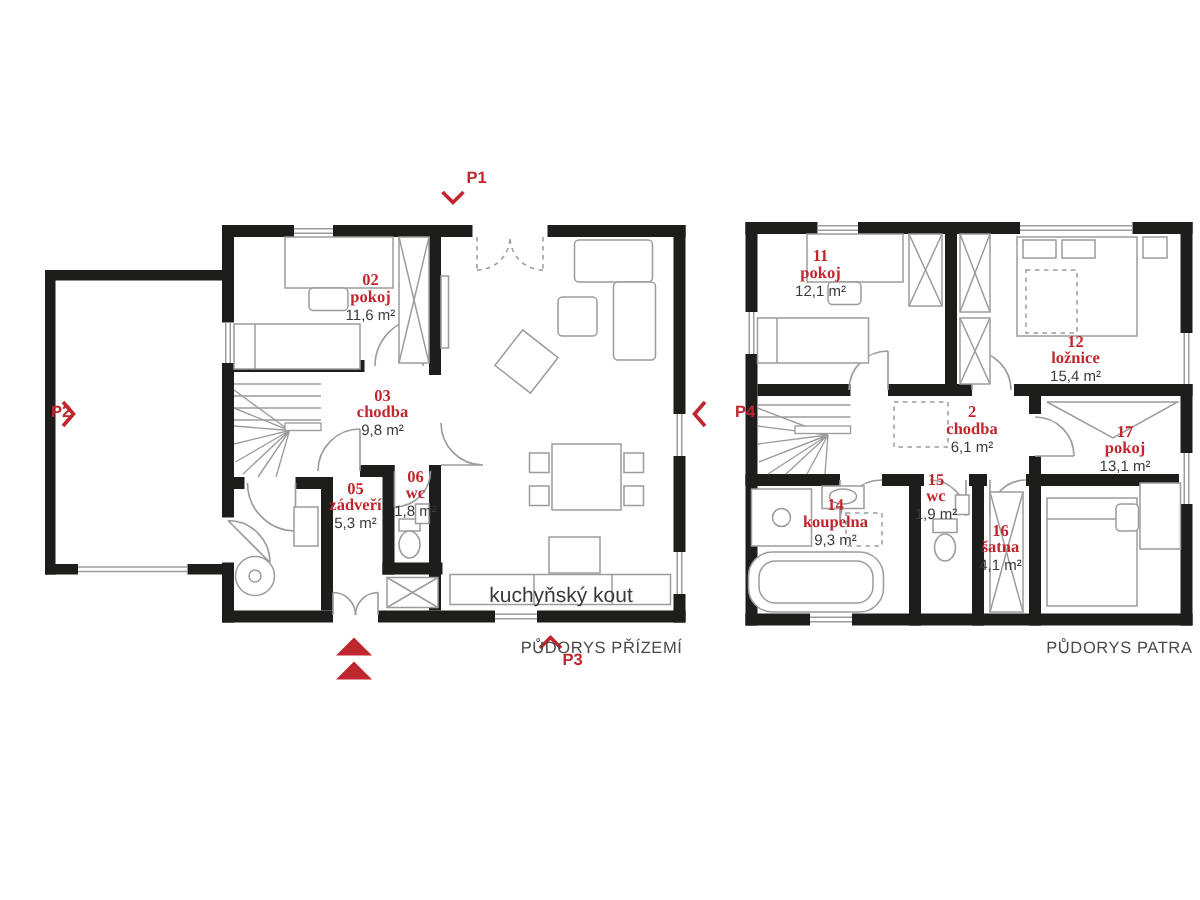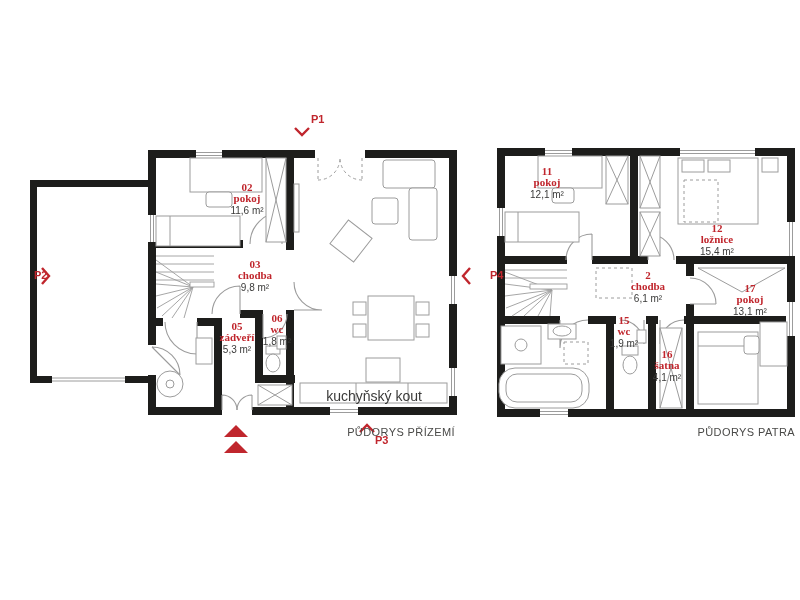--- a/index.html
+++ b/index.html
@@ -306,20 +306,25 @@
 <div class="room-label" style="left:717px;top:223px;width:90px">
   <div class="room-number">12</div>
   <div class="room-name">ložnice</div>
   <div class="room-area">15,4 m²</div>
 </div>
 <div class="room-label" style="left:648px;top:270px;width:80px">
   <div class="room-number">2</div>
   <div class="room-name">chodba</div>
   <div class="room-area">6,1 m²</div>
 </div>
+<div class="room-label" style="left:557px;top:332px;width:90px">
+  <div class="room-number">14</div>
+  <div class="room-name">koupelna</div>
+  <div class="room-area">9,3 m²</div>
+</div>
 <div class="room-label" style="left:624px;top:315px;width:44px">
   <div class="room-number">15</div>
   <div class="room-name">wc</div>
   <div class="room-area">1,9 m²</div>
 </div>
 <div class="room-label" style="left:667px;top:349px;width:56px">
   <div class="room-number">16</div>
   <div class="room-name">šatna</div>
   <div class="room-area">4,1 m²</div>
 </div>

